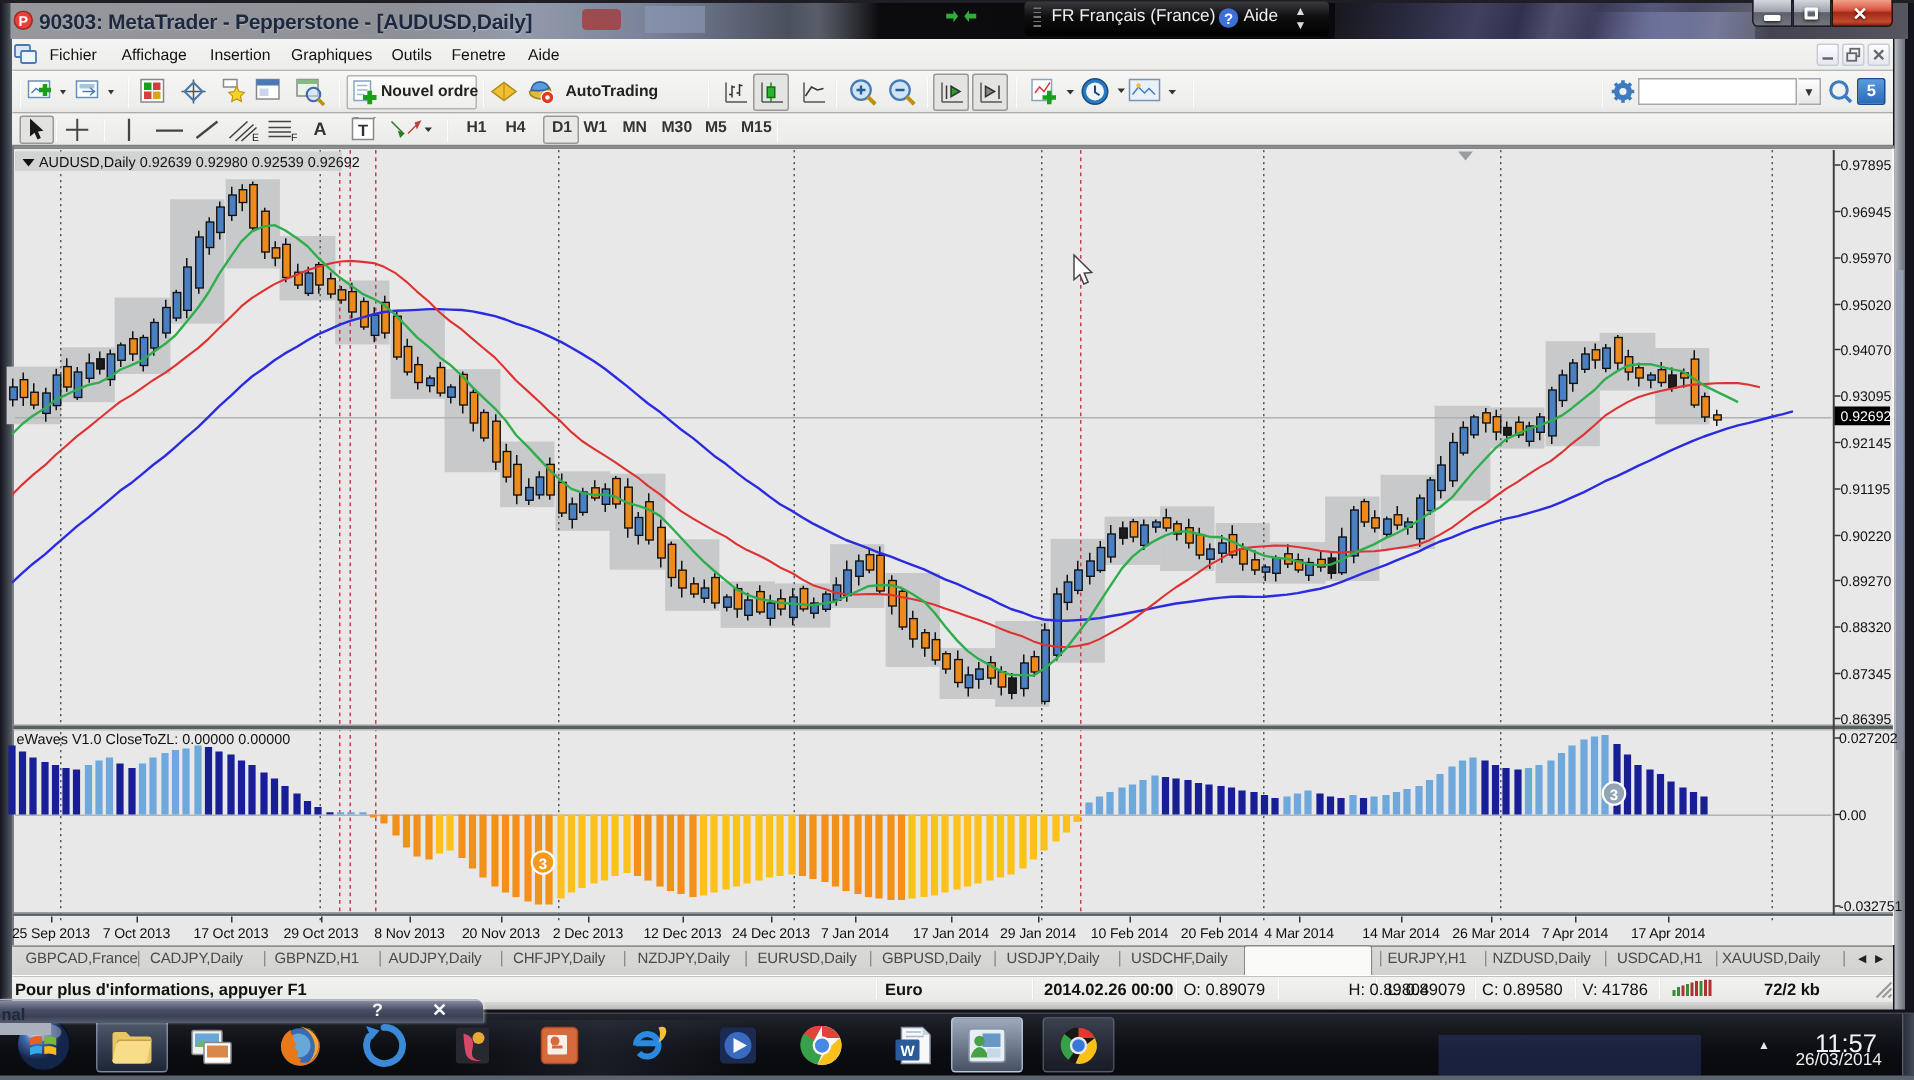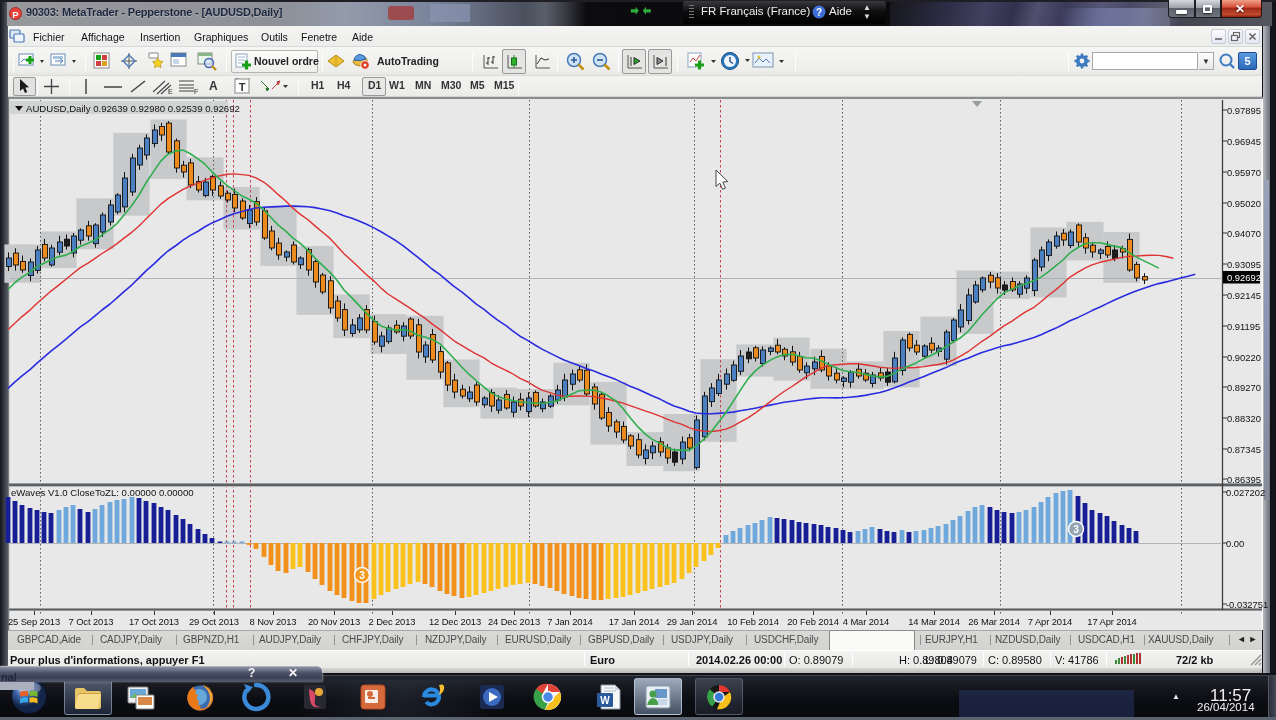--- a/index.html
+++ b/index.html
@@ -29,21 +29,21 @@
 <div class="abs" style="left:430px;top:4px;width:40px;height:18px;background:#8a96b2;opacity:.7;"></div>
 <div class="abs" style="left:545px;top:0;width:345px;height:26px;background:linear-gradient(90deg,rgba(10,10,12,0),#0c0c0e 12%,#0a0a0c 100%);border-radius:0 0 4px 0;"></div>
 <div class="abs" style="left:890px;top:0;width:280px;height:26px;background:linear-gradient(105deg,#17171c 0%,#2c2c44 20%,#41415f 34%,#31314e 44%,#50506e 52%,#3a3a58 62%,#565678 74%,#4a4a66 84%,#606070 100%);"></div>
 <div class="abs" style="left:1060px;top:8px;width:120px;height:18px;background:linear-gradient(100deg,rgba(122,130,180,0),rgba(130,140,190,.55) 40%,rgba(150,160,200,.5) 70%,rgba(120,128,165,0));"></div>
 <div class="abs" style="left:0;top:0;width:1276px;height:2px;background:#1e1e24;"></div>
 <svg class="abs" style="left:9px;top:7px" width="13" height="13">
       <circle cx="6.5" cy="6.5" r="6" fill="#e8413a"></circle>
       <circle cx="6.5" cy="6.5" r="6" fill="none" stroke="#a02824" stroke-width="1"></circle>
       <text x="6.5" y="10.5" font-size="9.5" font-weight="bold" fill="#fff" text-anchor="middle">P</text>
     </svg>
-<div class="abs" style="left:26px;top:6px;font-size:11px;font-weight:bold;letter-spacing:-0.2px;color:#1b2840;text-shadow:0 1px 1px rgba(255,255,255,.35);">90303: MetaTrader - Pepperstone - [AUDUSD,Daily]</div>
+<div class="abs" style="left:26px;top:6px;font-size:14px;font-weight:bold;letter-spacing:-0.2px;color:#1b2840;text-shadow:0 1px 1px rgba(255,255,255,.35);">90303: MetaTrader - Pepperstone - [AUDUSD,Daily]</div>
 <div class="abs" style="left:683px;top:1px;width:203px;height:23px;background:linear-gradient(180deg,#3a3a3e,#0e0e10 45%,#000);border-radius:3px;"></div>
 <div class="abs" style="left:689px;top:5px;width:5px;height:14px;background:repeating-linear-gradient(180deg,#777 0,#777 1px,transparent 1px,transparent 3px);"></div>
 <div class="abs" style="left:701px;top:5px;font-size:11.5px;color:#eee;">FR Français (France)</div>
 <svg class="abs" style="left:812px;top:5px" width="14" height="14">
       <circle cx="7" cy="7" r="6.5" fill="#3d6fd6"></circle>
       <text x="7" y="11" font-size="10" font-weight="bold" fill="#fff" text-anchor="middle">?</text>
     </svg>
 <div class="abs" style="left:829px;top:5px;font-size:11.5px;color:#eee;">Aide</div>
 <div class="abs" style="left:863px;top:3px;font-size:8px;color:#ddd;line-height:9px;">▲<br>▼</div>
 <svg class="abs" style="left:630px;top:6px" width="22" height="13">
@@ -868,21 +868,21 @@
 <line x1="1050.5" y1="611" x2="1050.5" y2="615" stroke="#333" stroke-width="1"></line>
 <text x="1050" y="625" font-size="9.4" fill="#111" text-anchor="middle" letter-spacing="-0.1">7 Apr 2014</text>
 <line x1="1112.5" y1="611" x2="1112.5" y2="615" stroke="#333" stroke-width="1"></line>
 <text x="1112" y="625" font-size="9.4" fill="#111" text-anchor="middle" letter-spacing="-0.1">17 Apr 2014</text>
 <path d="M972 101 l10 0 l-5 6 z" fill="#9a9da0"></path>
 <g transform="translate(716,170)">
         <path d="M0 0 L0 16.5 L3.9 13.2 L6.6 19.3 L9.4 18.1 L6.8 12.1 L11.8 11.6 Z" fill="#fff" stroke="#444" stroke-width="1"></path>
       </g>
 </svg>
 <div class="abs" style="left:8px;top:630px;width:1254px;height:20px;background:linear-gradient(180deg,#d9d9d7,#d2d2d0);border-top:1px solid #a8a8a6;"></div>
-<div class="tabtext" style="left:17px;">GBPCAD,Aide</div>
+<div class="tabtext" style="left:17px;">GBPCAD,France</div>
 <div class="tabtext" style="left:100px;">CADJPY,Daily</div>
 <div class="tabtext" style="left:183px;">GBPNZD,H1</div>
 <div class="tabtext" style="left:259px;">AUDJPY,Daily</div>
 <div class="tabtext" style="left:342px;">CHFJPY,Daily</div>
 <div class="tabtext" style="left:425px;">NZDJPY,Daily</div>
 <div class="tabtext" style="left:505px;">EURUSD,Daily</div>
 <div class="tabtext" style="left:588px;">GBPUSD,Daily</div>
 <div class="tabtext" style="left:671px;">USDJPY,Daily</div>
 <div class="tabtext" style="left:754px;">USDCHF,Daily</div>
 <div class="tabtext" style="left:925px;">EURJPY,H1</div>
@@ -1028,20 +1028,20 @@
     </svg>
 <svg class="abs" style="left:703px;top:681px" width="32" height="32">
       <circle cx="16" cy="16" r="12" fill="#181818"></circle>
       <path d="M16 4 A12 12 0 0 1 27 11 L16 11 Z" fill="#e03830"></path>
       <path d="M5 11 A12 12 0 0 0 12 27 L16 16 Z" fill="#38a048" transform="rotate(15 16 16)"></path>
       <path d="M27 11 A12 12 0 0 1 14 28 L19 17 Z" fill="#f8c018"></path>
       <circle cx="16" cy="16" r="5" fill="#3878d8" stroke="#e8e8e8" stroke-width="1.6"></circle>
     </svg>
 <div class="abs" style="left:1172px;top:692px;font-size:8px;color:#e8e8e8;">▲</div>
 <div class="abs" style="left:1210px;top:686px;font-size:17px;color:#f0f0f0;">11:57</div>
-<div class="abs" style="left:1197px;top:701px;font-size:11.5px;color:#f0f0f0;">26/04/2014</div>
+<div class="abs" style="left:1197px;top:701px;font-size:11.5px;color:#f0f0f0;">26/03/2014</div>
 <div class="abs" style="left:1268px;top:676px;width:8px;height:41px;background:linear-gradient(90deg,#2a2e38,#434a56);border-left:1px solid #555c68;"></div>
 <div class="abs" style="z-index:30;left:0;top:666px;width:322px;height:16px;background:linear-gradient(180deg,#8a90a2,#4a5068 40%,#3b4154 70%,#565c70);border-top:1px solid #b0b4c0;border-radius:0 5px 0 0;box-shadow:1px 0 2px rgba(255,255,255,.4);"></div>
 <div class="abs" style="z-index:31;left:248px;top:666px;font-size:12px;font-weight:bold;color:#f5f5f5;">?</div>
 <div class="abs" style="z-index:31;left:288px;top:666px;font-size:12px;font-weight:bold;color:#f5f5f5;">✕</div>
 <div class="abs" style="z-index:31;left:0;top:682px;width:34px;height:8px;background:#aab0bc;"></div>
 <div class="abs" style="z-index:32;left:1px;top:671px;font-size:11px;font-weight:bold;color:#20283e;">nal</div>
 <div class="abs" style="left:0;top:717px;width:1276px;height:3px;background:#5a636e;"></div>
 </div>
 </body></html>

